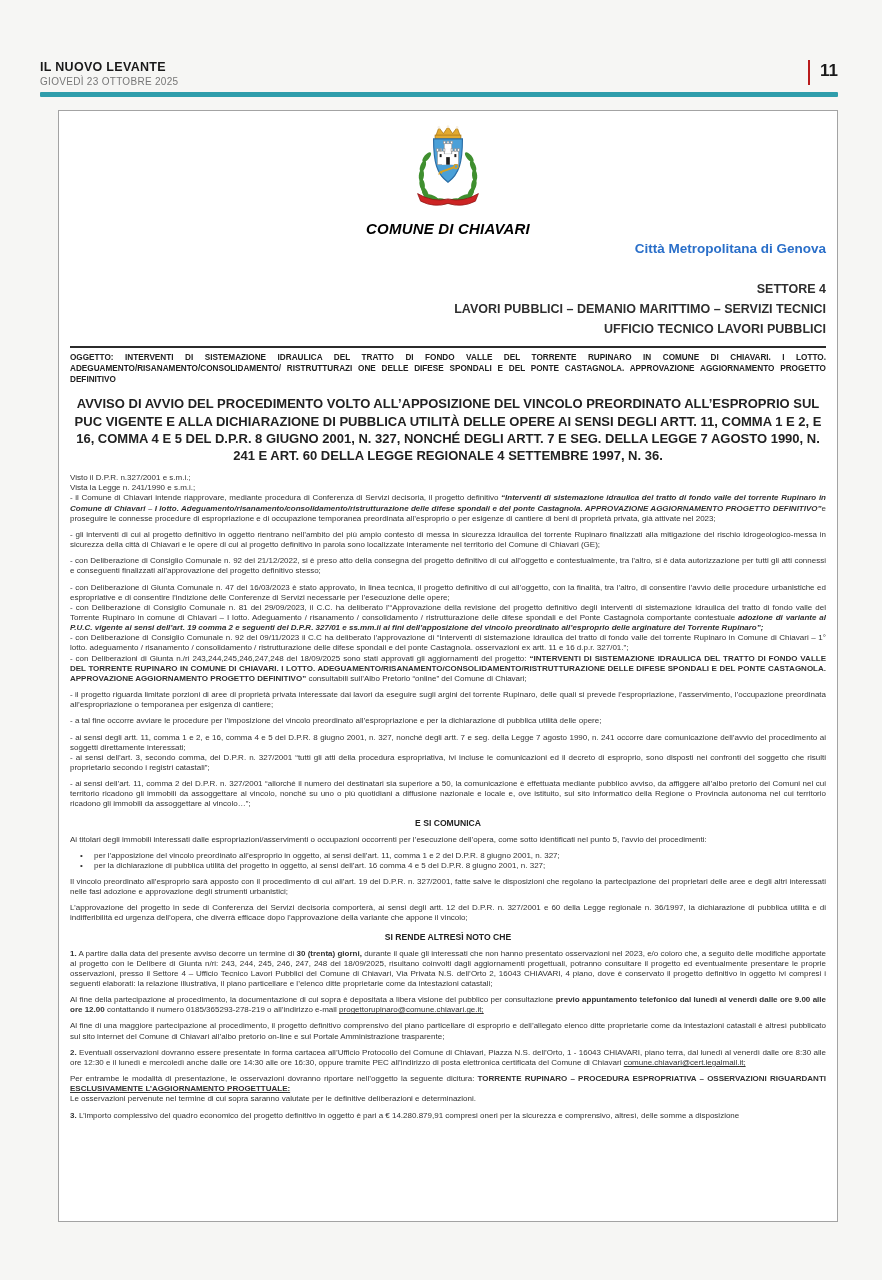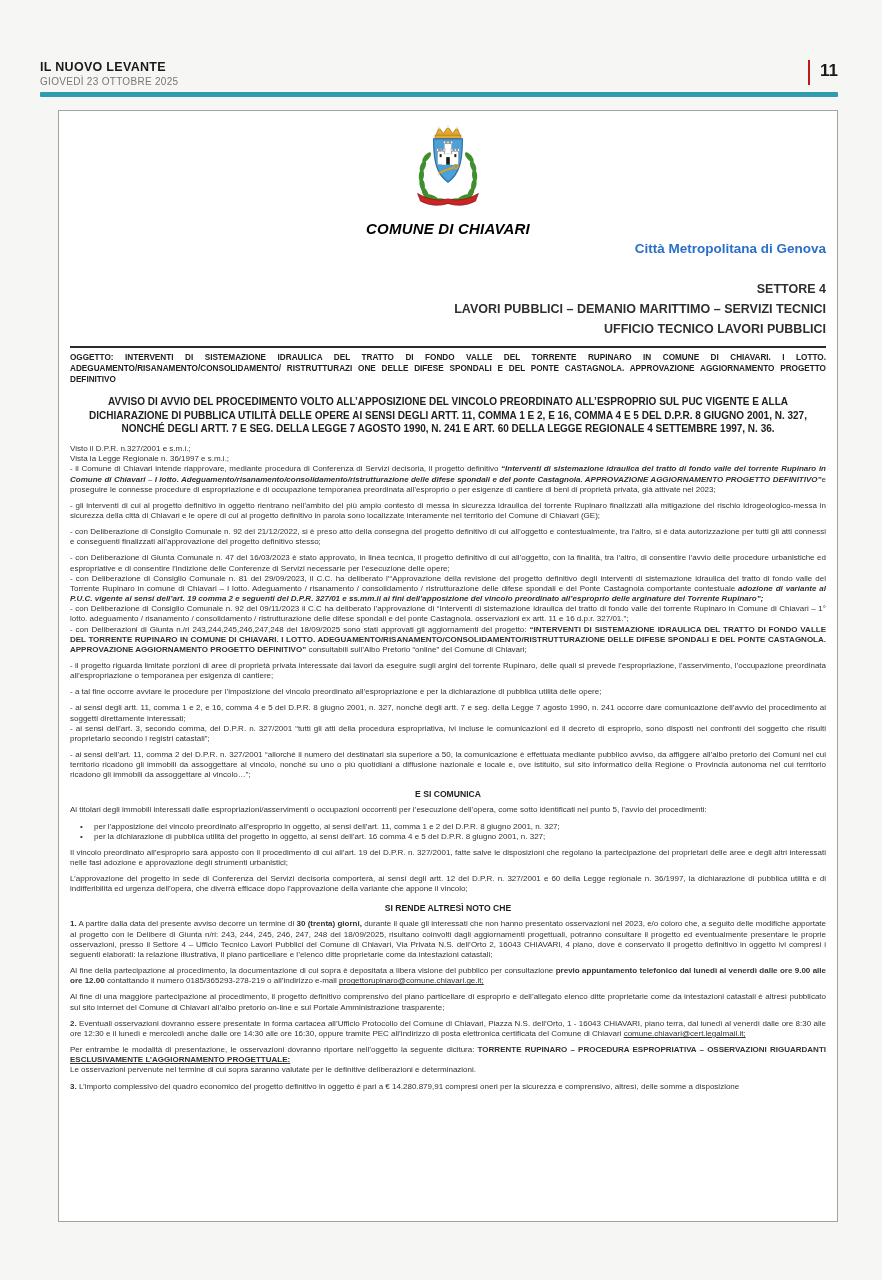--- a/index.html
+++ b/index.html
@@ -22,21 +22,21 @@
     background:#ffffff;border:1px solid #a3a3a3;box-sizing:border-box;
     padding:8px 11px;overflow:hidden;
   }
   .crest-wrap{text-align:center;margin-top:4px;}
   .muni{ text-align:center;font-size:15px;font-weight:bold;margin-top:5px;letter-spacing:.2px;}
   .metro{text-align:right;font-size:13.5px;font-weight:bold;margin-top:4px;}
   .sector{text-align:right;font-weight:bold;font-size:12.5px;color:#2f2f2f;
           margin-top:23px;line-height:1.6;}
   .rule{border:none;border-top:2px solid #2b2b2b;margin:7px 0 5px 0;}
   .oggetto{font-size:8.2px;font-weight:bold;text-align:justify;line-height:1.32;color:#222;}
-  .avviso{font-size:10px;font-weight:bold;text-align:center;line-height:1.32;color:#222;margin-top:10px;}
+  .avviso{font-size:13px;font-weight:bold;text-align:center;line-height:1.32;color:#222;margin-top:10px;}
   
   .nbody{font-size:8px;line-height:1.27;color:#333;margin-top:9px;}
   .nbody p.para{margin:6px 0 0 0;text-align:justify;}
   .nbody p.para.tight{margin-top:0;}
   .nbody .sec-heading{font-weight:bold;text-align:center;font-size:8.6px;margin:8px 0 6px 0;color:#222;}
   .premise-lines{margin:2px 0 0 0;}
   ul.bullet-list{margin:6px 0 0 0;padding:0 0 0 8px;list-style:none;}
   ul.bullet-list li{padding-left:16px;position:relative;margin:0;}
   ul.bullet-list li:before{content:"•";position:absolute;left:2px;top:0;}
   .run-n{}
@@ -132,21 +132,21 @@
   </div>
 
   <hr class="rule">
 
   <div class="oggetto">OGGETTO: INTERVENTI DI SISTEMAZIONE IDRAULICA DEL TRATTO DI FONDO VALLE DEL TORRENTE RUPINARO IN COMUNE DI CHIAVARI. I LOTTO. ADEGUAMENTO/RISANAMENTO/CONSOLIDAMENTO/ RISTRUTTURAZI ONE DELLE DIFESE SPONDALI E DEL PONTE CASTAGNOLA. APPROVAZIONE AGGIORNAMENTO PROGETTO DEFINITIVO</div>
   <div class="avviso">AVVISO DI AVVIO DEL PROCEDIMENTO VOLTO ALL’APPOSIZIONE DEL VINCOLO PREORDINATO ALL’ESPROPRIO SUL PUC VIGENTE E ALLA DICHIARAZIONE DI PUBBLICA UTILITÀ DELLE OPERE AI SENSI DEGLI ARTT. 11, COMMA 1 E 2, E 16, COMMA 4 E 5 DEL D.P.R. 8 GIUGNO 2001, N. 327, NONCHÉ DEGLI ARTT. 7 E SEG. DELLA LEGGE 7 AGOSTO 1990, N. 241 E ART. 60 DELLA LEGGE REGIONALE 4 SETTEMBRE 1997, N. 36.</div>
 
   <div class="nbody">
       <div class="premise-lines">
         <div>Visto il D.P.R. n.327/2001 e s.m.i.;</div>
-        <div>Vista la Legge Regionale n. 36/1997 e s.m.i.;</div>
+        <div>Vista la Legge n. 241/1990 e s.m.i.;</div>
       </div>
       <p class="para tight"><span class="run-n">- il Comune di Chiavari intende riapprovare, mediante procedura di Conferenza di Servizi decisoria, il progetto definitivo </span><span class="run-bi">“Interventi di sistemazione idraulica del tratto di fondo valle del torrente Rupinaro in Comune di Chiavari – I lotto. Adeguamento/risanamento/consolidamento/ristrutturazione delle difese spondali e del ponte Castagnola.  APPROVAZIONE AGGIORNAMENTO PROGETTO DEFINITIVO”</span><span class="run-n">e proseguire le connesse procedure di espropriazione e di occupazione temporanea preordinata all’esproprio o per esigenze di cantiere di beni di proprietà privata, già attivate nel 2023;</span></p>
       <p class="para"><span class="run-n">- gli interventi di cui al progetto definitivo in oggetto rientrano nell’ambito del più ampio contesto di messa in sicurezza idraulica del torrente Rupinaro finalizzati alla mitigazione del rischio idrogeologico-messa in sicurezza della città di Chiavari e le opere di cui al progetto definitivo in parola sono localizzate interamente nel territorio del Comune di Chiavari (GE);</span></p>
       <p class="para"><span class="run-n">- con Deliberazione di Consiglio Comunale n. 92 del 21/12/2022, si è preso atto della consegna del progetto definitivo di cui all’oggetto e contestualmente, tra l’altro, si è data autorizzazione per tutti gli atti connessi e conseguenti finalizzati all’approvazione del progetto definitivo stesso;</span></p>
       <p class="para"><span class="run-n">- con Deliberazione di Giunta Comunale n. 47 del 16/03/2023 è stato approvato, in linea tecnica, il progetto definitivo di cui all’oggetto, con la finalità, tra l’altro, di consentire l’avvio delle procedure urbanistiche ed espropriative e di consentire l’indizione delle Conferenze di Servizi necessarie per l’esecuzione delle opere;</span></p>
       <p class="para tight"><span class="run-n">- con Deliberazione di Consiglio Comunale n. 81 del 29/09/2023, il C.C. ha deliberato l’“Approvazione della revisione del progetto definitivo degli interventi di sistemazione idraulica del tratto di fondo valle del Torrente Rupinaro in comune di Chiavari – I lotto. Adeguamento / risanamento / consolidamento / ristrutturazione delle difese spondali e del Ponte Castagnola comportante contestuale </span><span class="run-bi">adozione di variante al P.U.C. vigente ai sensi dell’art. 19 comma 2 e seguenti del D.P.R. 327/01 e ss.mm.ii  ai fini dell’apposizione del vincolo preordinato all’esproprio delle arginature del Torrente Rupinaro”;</span></p>
       <p class="para tight"><span class="run-n">- con Deliberazione di Consiglio Comunale n. 92 del 09/11/2023 il C.C ha deliberato l’approvazione di “Interventi di sistemazione idraulica del tratto di fondo valle del torrente Rupinaro in Comune di Chiavari – 1° lotto. adeguamento / risanamento / consolidamento / ristrutturazione delle difese spondali e del ponte Castagnola. osservazioni ex artt. 11 e 16 d.p.r. 327/01.”;</span></p>
       <p class="para tight"><span class="run-n">- con Deliberazioni di Giunta n./ri 243,244,245,246,247,248 del 18/09/2025 sono stati approvati gli aggiornamenti del progetto: </span><span class="run-b">“INTERVENTI DI SISTEMAZIONE IDRAULICA DEL TRATTO DI FONDO VALLE DEL TORRENTE RUPINARO IN COMUNE DI CHIAVARI. I LOTTO. ADEGUAMENTO/RISANAMENTO/CONSOLIDAMENTO/RISTRUTTURAZIONE DELLE DIFESE SPONDALI E DEL PONTE CASTAGNOLA. APPROVAZIONE AGGIORNAMENTO PROGETTO DEFINITIVO”</span><span class="run-n"> consultabili sull’Albo Pretorio “online” del Comune di Chiavari;</span></p>
       <p class="para"><span class="run-n">- il progetto riguarda limitate porzioni di aree di proprietà privata interessate dai lavori da eseguire sugli argini del torrente Rupinaro, delle quali si prevede l’espropriazione, l’asservimento, l’occupazione preordinata all’espropriazione o temporanea per esigenza di cantiere;</span></p>
       <p class="para"><span class="run-n">- a tal fine occorre avviare le procedure per l’imposizione del vincolo preordinato all’espropriazione e per la dichiarazione di pubblica utilità delle opere;</span></p>

